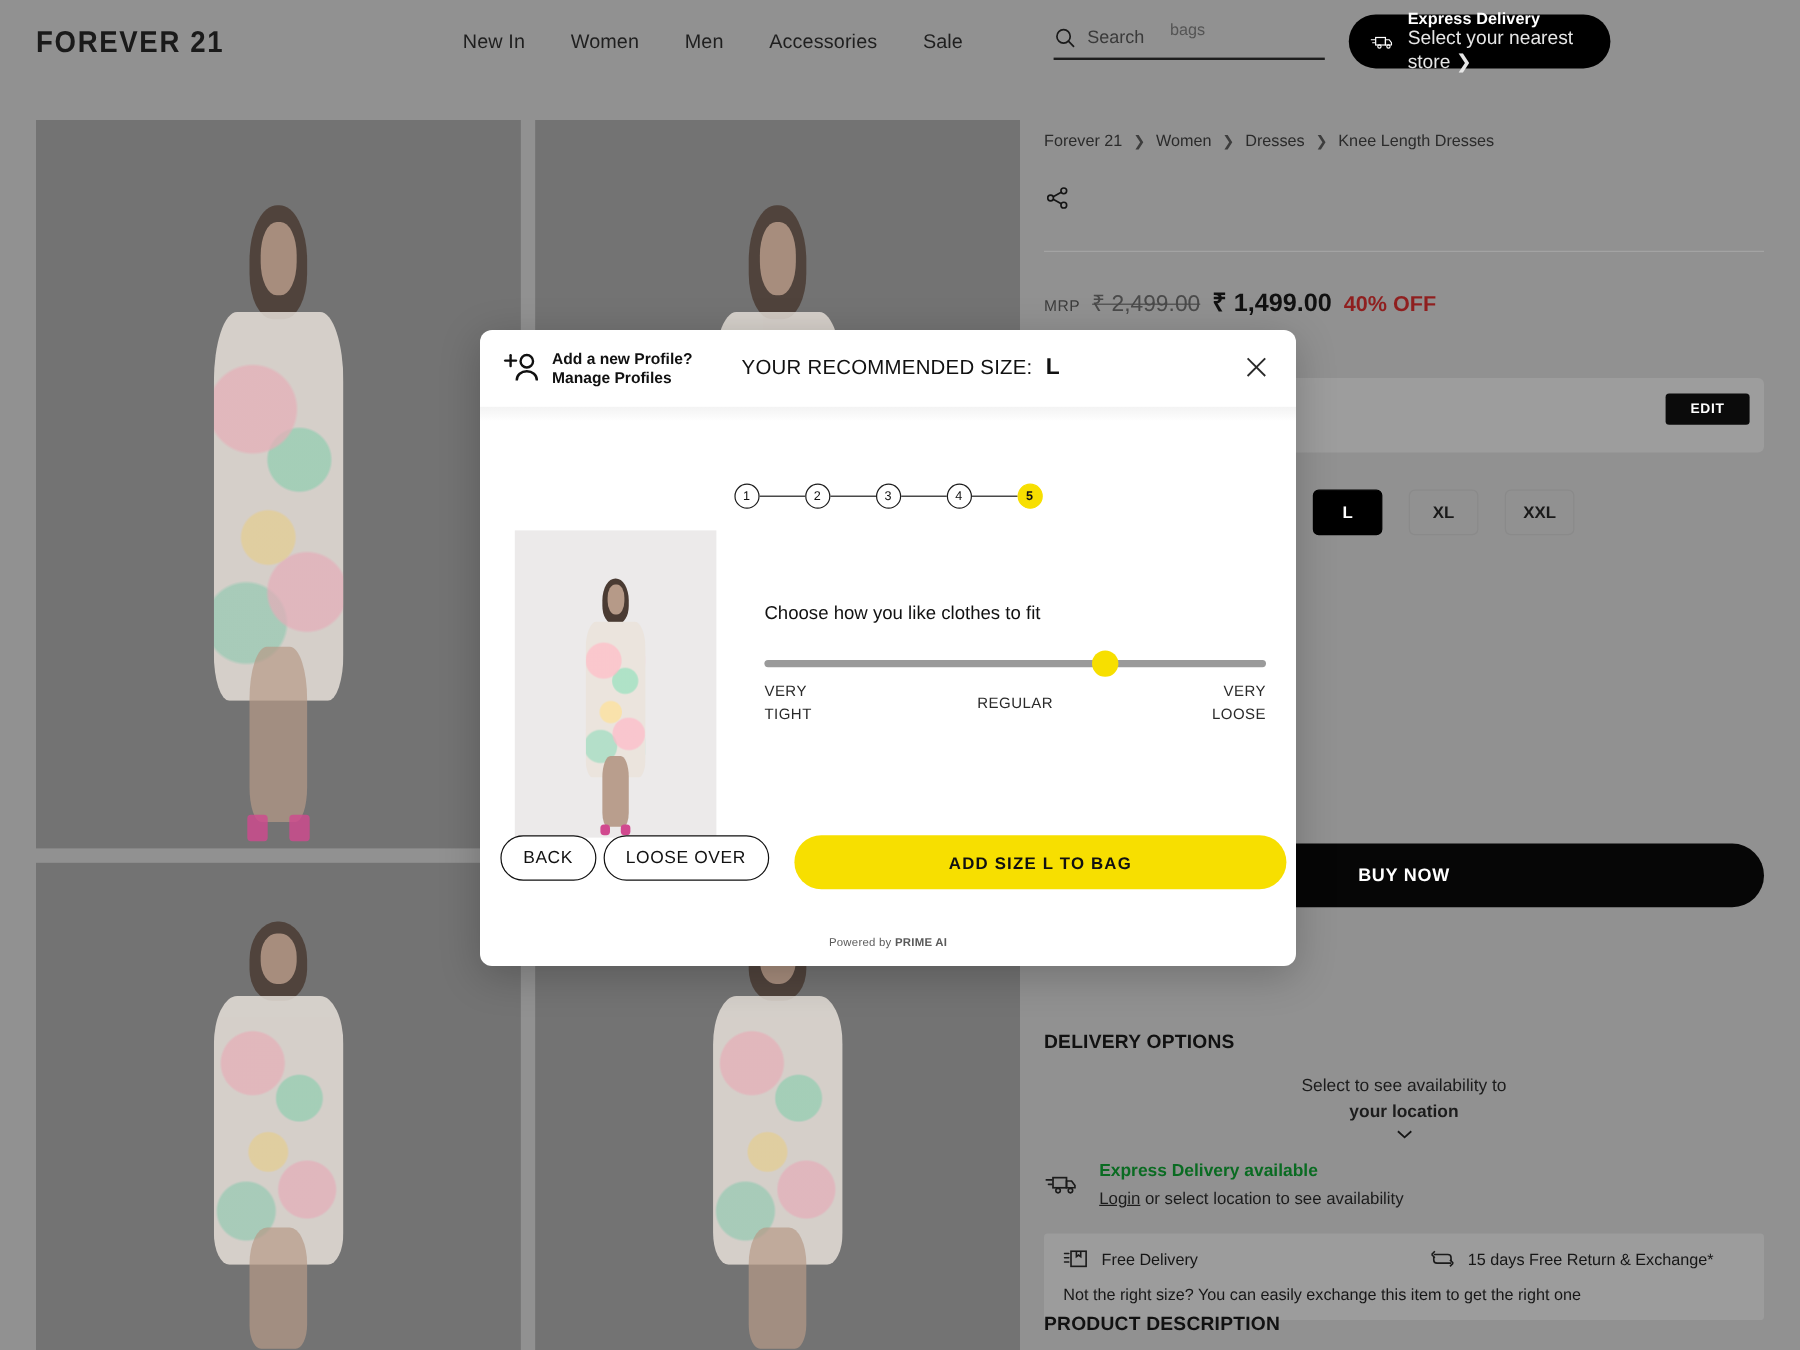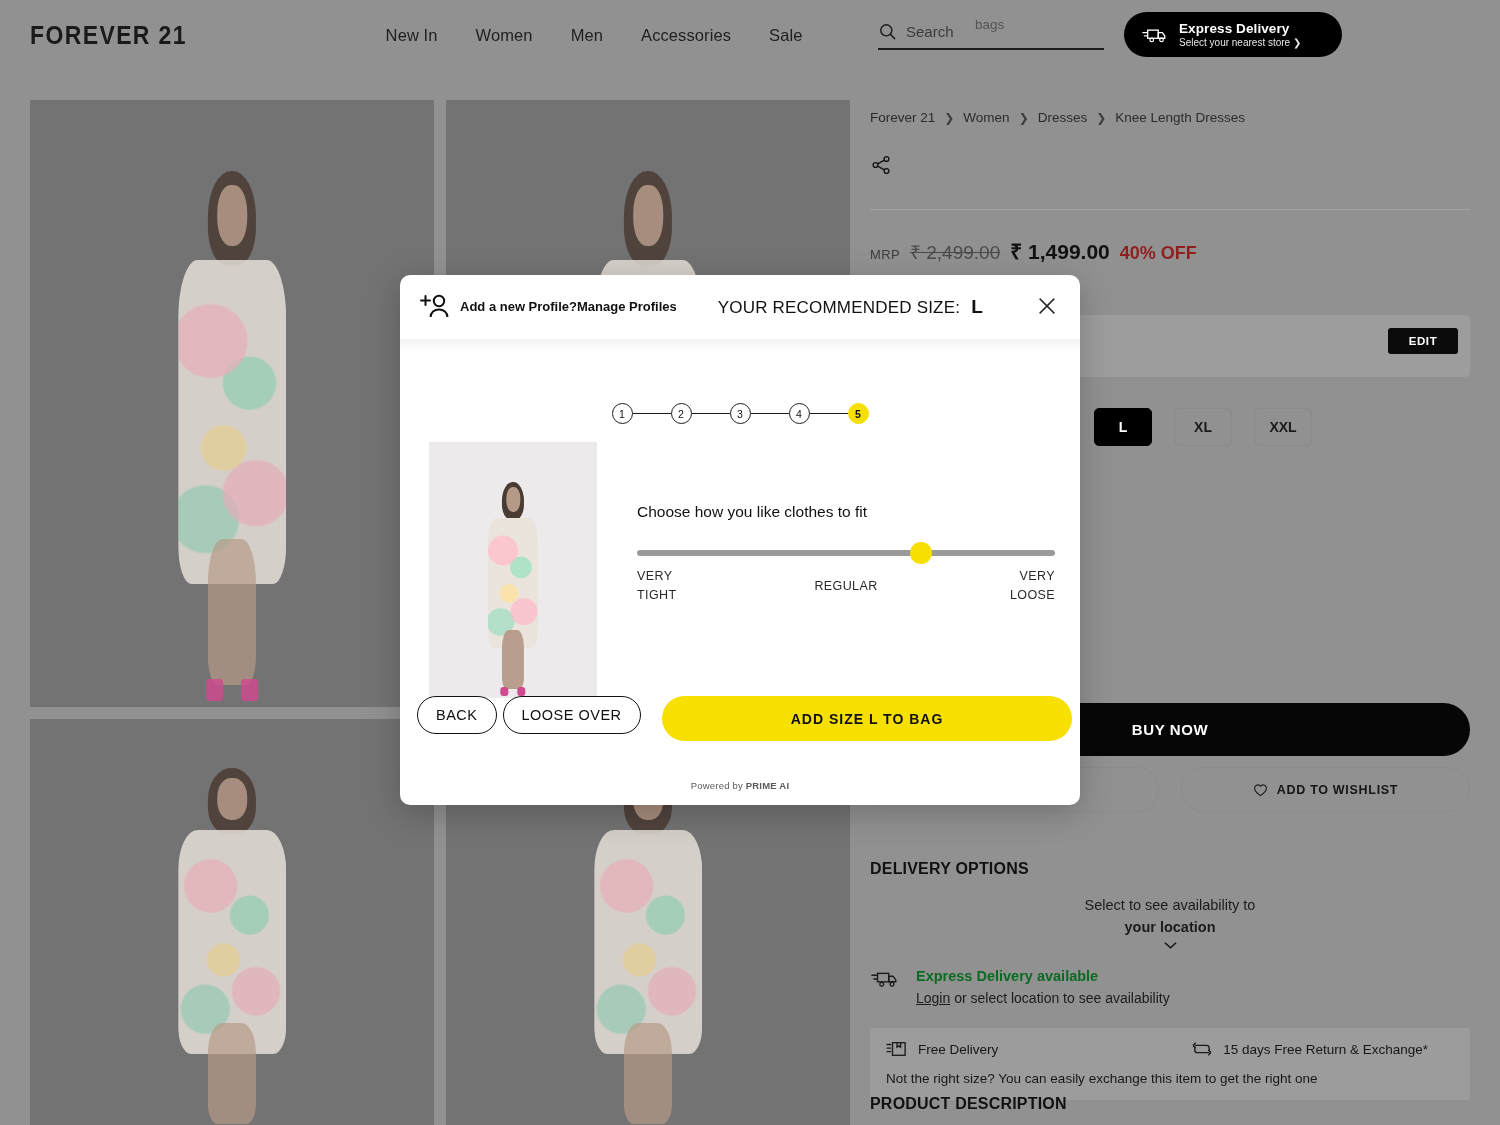--- a/index.html
+++ b/index.html
@@ -72,21 +72,21 @@
     width: 218px; height: 45px;
     background: #000;
     border-radius: 23px;
     display: flex;
     align-items: center;
     gap: 11px;
     padding: 0 18px;
   }
   .express-txt { display: flex; flex-direction: column; gap: 1px; }
   .express-t1 { color: #fff; font-size: 13.5px; font-weight: 600; letter-spacing: .1px; }
-  .express-t2 { color: #e6e6e6; font-size: 10px; }
+  .express-t2 { color: #e6e6e6; font-size: 16px; }
 
   
   .gallery {
     position: absolute;
     left: 30px; top: 100px;
     width: 820px;
     display: grid;
     grid-template-columns: 404px 404px;
     gap: 12px;
   }
@@ -231,21 +231,21 @@
     display: flex; align-items: center; justify-content: center;
     gap: 9px;
     font-size: 12.5px; font-weight: 700; letter-spacing: .7px;
     color: #151515;
   }
 
   .delivery { position: absolute; left: 0; top: 750px; width: 600px; }
   .sec-head { font-size: 16px; font-weight: 700; color: #111; letter-spacing: .2px; }
   .avail-row { display: flex; align-items: center; gap: 6px; margin-top: 19px; font-size: 14.5px; color: #1c1c1c; flex-direction: column; }
   .avail-loc { font-weight: 700; }
-  .express-avail-row { display: flex; align-items: flex-start; gap: 16px; margin-top: 18px; }
+  .express-avail-row { display: flex; align-items: center; gap: 16px; margin-top: 18px; }
   .ea-1 { font-size: 14.5px; color: #0a6b22; font-weight: 600; }
   .ea-2 { font-size: 14px; color: #1c1c1c; margin-top: 6px; }
   .ea-login { text-decoration: underline; }
 
   .perks {
     margin-top: 22px;
     background: rgba(255,255,255,.10);
     padding: 12px 16px 14px;
     border-radius: 3px;
   }
@@ -270,21 +270,21 @@
     overflow: hidden;
   }
   .modal-head {
     height: 64px;
     display: flex;
     align-items: center;
     padding: 0 26px 0 18px;
     position: relative;
   }
   .profile-block { display: flex; align-items: center; gap: 8px; }
-  .profile-txt { display: flex; flex-direction: row; line-height: 1.25; }
+  .profile-txt { display: flex; flex-direction: column; line-height: 1.25; }
   .profile-t { font-size: 13px; font-weight: 700; color: #111; }
   .rec-title {
     margin-left: 41px;
     font-size: 17px;
     color: #111;
     letter-spacing: .2px;
     display: flex; align-items: baseline; gap: 11px;
   }
   .rec-size { font-size: 19px; font-weight: 700; }
   .modal-close {
@@ -496,29 +496,20 @@
     </div>
 
     <div class="sizes">
       <div class="size-box active">L</div>
       <div class="size-box">XL</div>
       <div class="size-box">XXL</div>
     </div>
 
     <div class="buy-now">BUY NOW</div>
 
-    <div class="secondary-row">
-      <div class="sec-btn"></div>
-      <div class="sec-btn">
-        <svg width="15" height="14" viewBox="0 0 24 22" fill="none">
-          <path d="M12 20S2.5 13.8 2.5 7.8A5.3 5.3 0 0 1 12 5a5.3 5.3 0 0 1 9.5 2.8C21.5 13.8 12 20 12 20z" stroke="#151515" stroke-width="1.7"></path>
-        </svg>
-        <span>ADD TO WISHLIST</span>
-      </div>
-    </div>
 
     <div class="delivery">
       <div class="sec-head">DELIVERY OPTIONS</div>
 
       <div class="avail-row">
         <span>Select to see availability to</span>
         <span class="avail-loc">your location</span>
         <svg width="13" height="9" viewBox="0 0 14 9" fill="none">
           <path d="M1 1.5L7 7l6-5.5" stroke="#151515" stroke-width="1.6" fill="none"></path>
         </svg>

